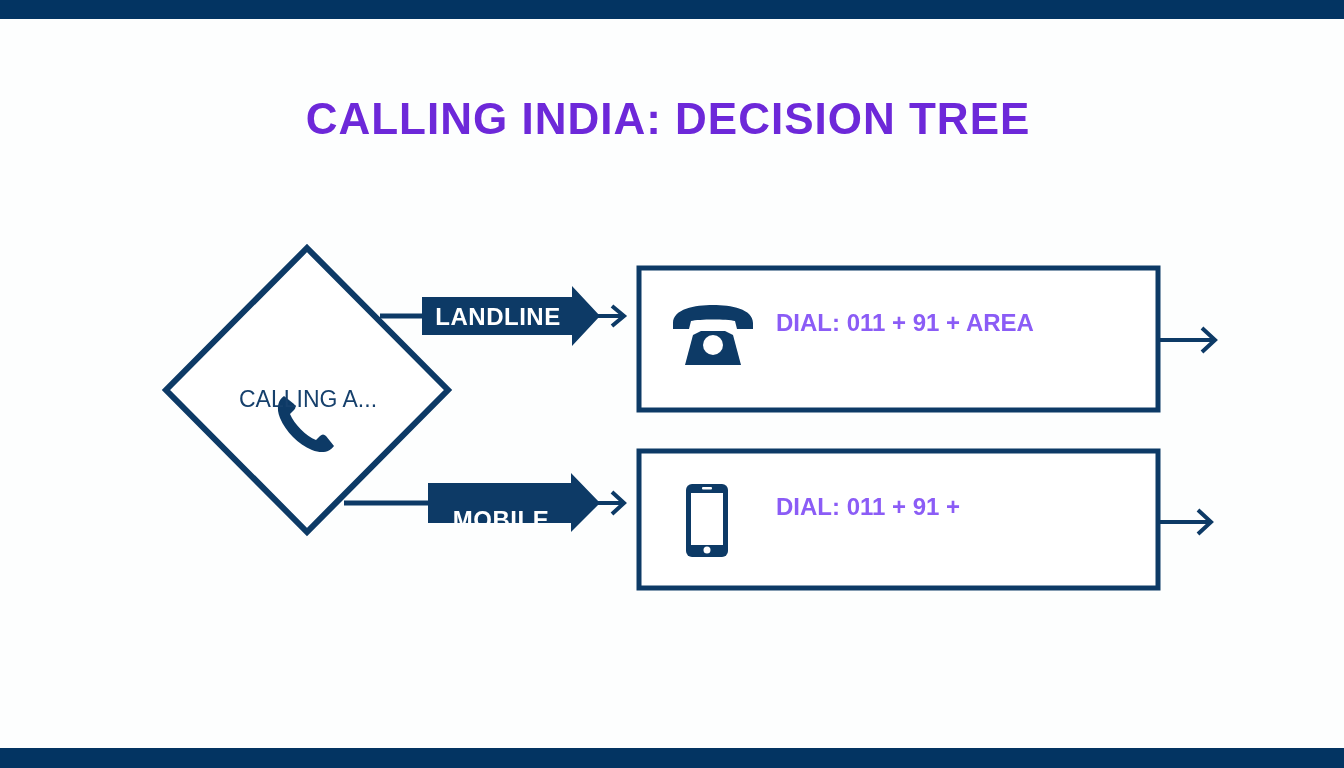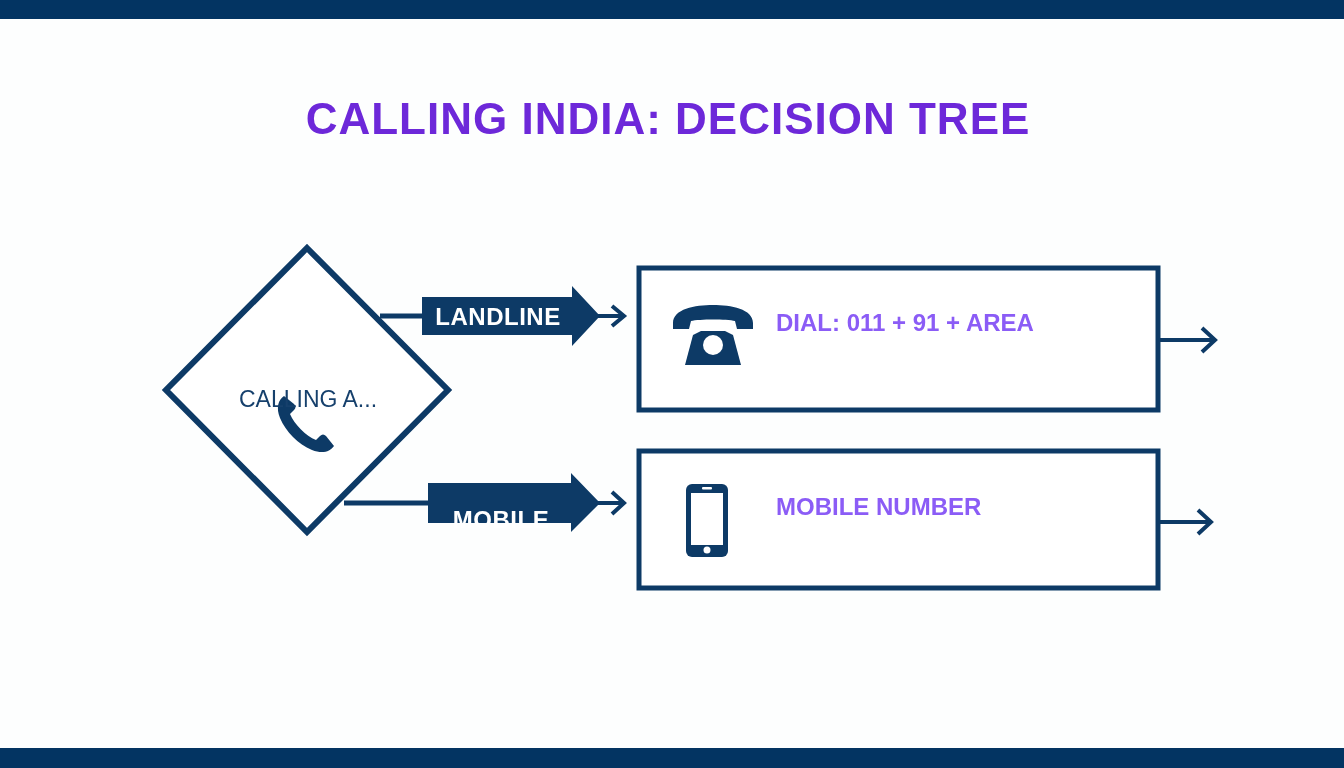--- a/index.html
+++ b/index.html
@@ -64,14 +64,14 @@
 <div class="decision-label">CALLING A...</div>
 
 <div class="branch-label" style="left:424px; top:303px; width:148px;">LANDLINE</div>
 <div class="branch-label" style="left:430px; top:490px; width:142px;margin-top:16px;">MOBILE</div>
 
 <div class="result-text" style="left:776px; top:306px;">
   <div>DIAL: 011 + 91 + AREA</div>
 </div>
 
 <div class="result-text" style="left:776px; top:490px;">
-  <div>MOBILE NUMBER</div>
+  <div>DIAL: 011 + 91 +</div>
 </div>
 
 </body></html>

